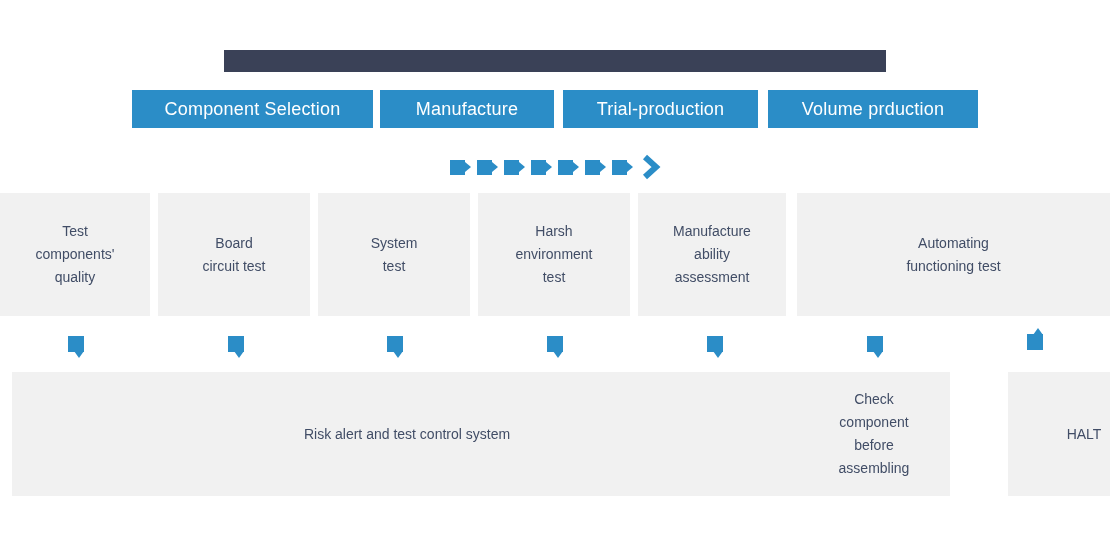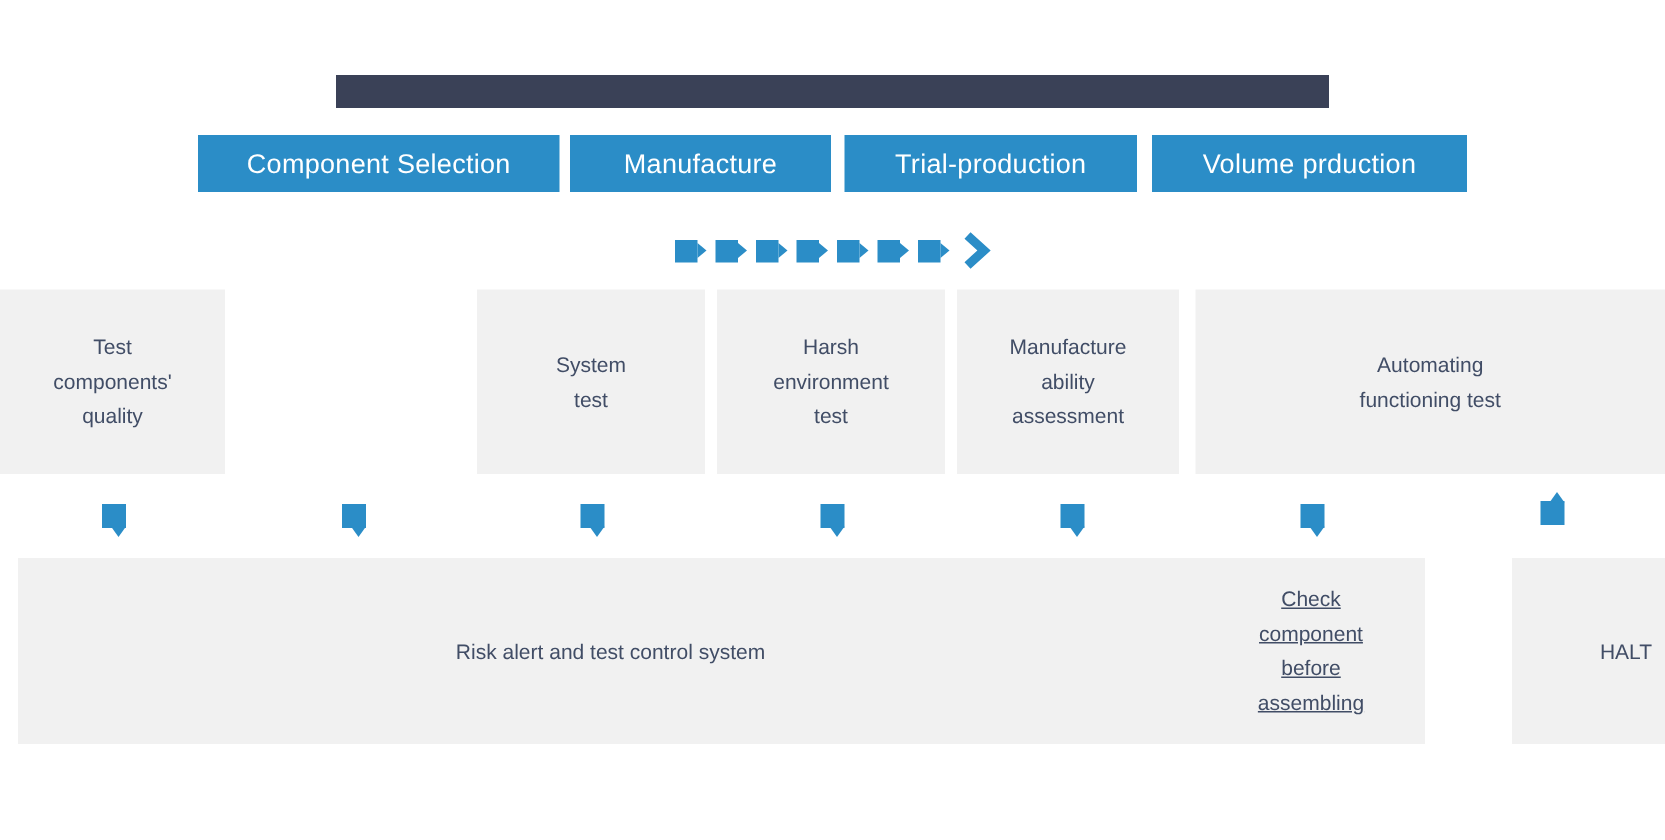--- a/index.html
+++ b/index.html
@@ -56,21 +56,21 @@
   .connector.up{top:334px;}
   .connector.up::after{
     content:"";position:absolute;right:0;top:-6px;width:0;height:0;
     border-bottom:7px solid #2b8dc7;border-left:5px solid transparent;border-right:5px solid transparent;
   }
   .c1{left:68px;} .c2{left:228px;} .c3{left:387px;} .c4{left:547px;}
   .c5{left:707px;} .c6{left:867px;} .c7{left:1027px;}
 
   .row-bottom{top:372px;height:124px;}
   .b1{left:12px;width:790px;}
-  .b2{left:798px;width:152px;text-decoration:underline;}
+  .b2{left:798px;width:152px;}
   .b3{left:1008px;width:152px;}
 </style>
 </head>
 <body>
 
 <div class="canvas">
 
   <div class="top-bar"></div>
 
   <div class="stage stage-1">Component Selection</div>
@@ -87,20 +87,22 @@
     <span class="bubble-right"></span>
     <span class="bubble-right"></span>
     <svg class="chevron" width="20" height="26" viewBox="0 0 20 26">
       <polyline points="4,3 15,13 4,23" fill="none" stroke="#2b8dc7" stroke-width="6"></polyline>
     </svg>
   </div>
 
   <div class="gbox row-tests t1">Test
 components'
 quality</div>
+  <div class="gbox row-tests t2">Board
+circuit test</div>
   <div class="gbox row-tests t3">System
 test</div>
   <div class="gbox row-tests t4">Harsh
 environment
 test</div>
   <div class="gbox row-tests t5">Manufacture
 ability
 assessment</div>
   <div class="gbox row-tests t6">Automating
 functioning test</div>

